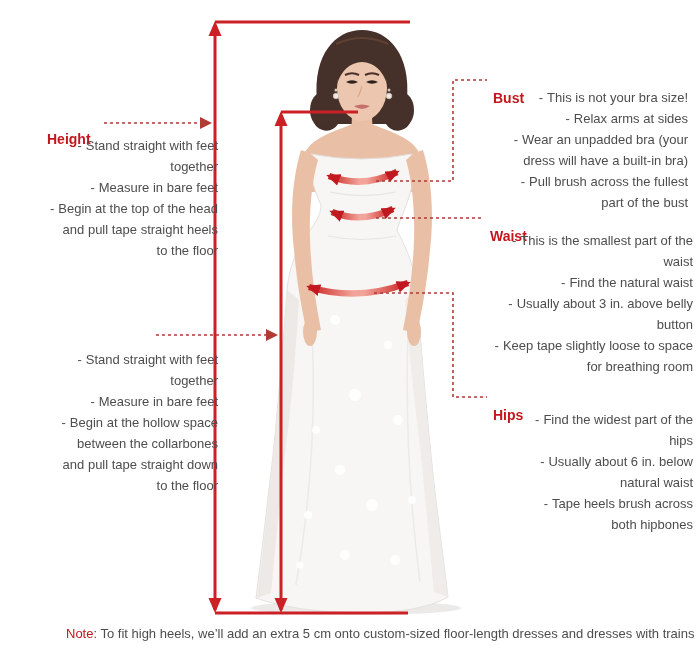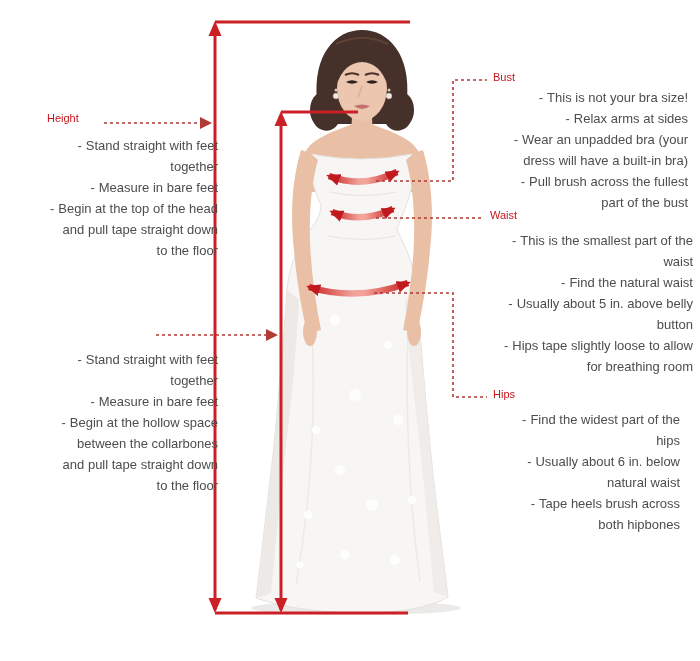--- a/index.html
+++ b/index.html
@@ -8,22 +8,22 @@
     --dashed:#b03a34;
     --body-text:#4d4d4d;
   }
   html,body{margin:0;padding:0;background:#fff;}
   .canvas{
     position:relative;width:700px;height:661px;background:#ffffff;
     font-family:"Liberation Sans",sans-serif;overflow:hidden;
   }
   .overlay-svg{position:absolute;left:0;top:0;}
   .mlabel{
-    position:absolute;font-size:11px;font-weight:normal;color:var(--accent-text);
-    white-space:nowrap;letter-spacing:0;
+    position:absolute;font-size:14px;font-weight:bold;color:var(--accent-text);
+    white-space:nowrap;letter-spacing:0;margin-top:19px;
   }
   .bullets{
     position:absolute;margin:0;padding:0;list-style:none;
     font-size:13px;line-height:21px;color:var(--body-text);text-align:right;
   }
   .bullets li{white-space:pre-line;padding-left:9px;text-indent:-9px;}
   .bullets li::before{content:"-";margin-right:4px;color:var(--body-text);}
   .note{
     position:absolute;left:66px;top:625px;width:630px;
     font-size:13px;line-height:17px;color:var(--body-text);white-space:nowrap;
@@ -170,21 +170,21 @@
       <polyline class="dashed-line" points="374,293 453,293 453,397 487,397"></polyline>
     </g>
   </svg>
 
   <div class="mlabel" style="left:47px;top:112px">Height</div>
   <ul class="bullets" style="left:38px;top:135px;width:180px">
     <li>Stand straight with feet
 together</li>
     <li>Measure in bare feet</li>
     <li>Begin at the top of the head
-and pull tape straight down
+and pull tape straight heels
 to the floor</li>
   </ul>
 
   <ul class="bullets" style="left:38px;top:349px;width:180px">
     <li>Stand straight with feet
 together</li>
     <li>Measure in bare feet</li>
     <li>Begin at the hollow space
 between the collarbones
 and pull tape straight down
@@ -199,30 +199,33 @@
 dress will have a built-in bra)</li>
     <li>Pull brush across the fullest
 part of the bust</li>
   </ul>
 
   <div class="mlabel" style="left:490px;top:209px">Waist</div>
   <ul class="bullets" style="left:483px;top:230px;width:210px">
     <li>This is the smallest part of the
 waist</li>
     <li>Find the natural waist</li>
-    <li>Usually about 5 in. above belly
+    <li>Usually about 3 in. above belly
 button</li>
-    <li>Hips tape slightly loose to allow
+    <li>Keep tape slightly loose to space
 for breathing room</li>
   </ul>
 
   <div class="mlabel" style="left:493px;top:388px">Hips</div>
-  <ul class="bullets" style="left:475px;top:409px;width:205px">
+  <ul class="bullets" style="left:488px;top:409px;width:205px">
     <li>Find the widest part of the
 hips</li>
     <li>Usually about 6 in. below
 natural waist</li>
     <li>Tape heels brush across
 both hipbones</li>
   </ul>
 
+  <div class="note">
+    <span class="note-prefix">Note</span><span>: To fit high heels, we’ll add an extra 5 cm onto custom-sized floor-length dresses and dresses with trains</span>
+  </div>
 
 </div>
 
 </body></html>

